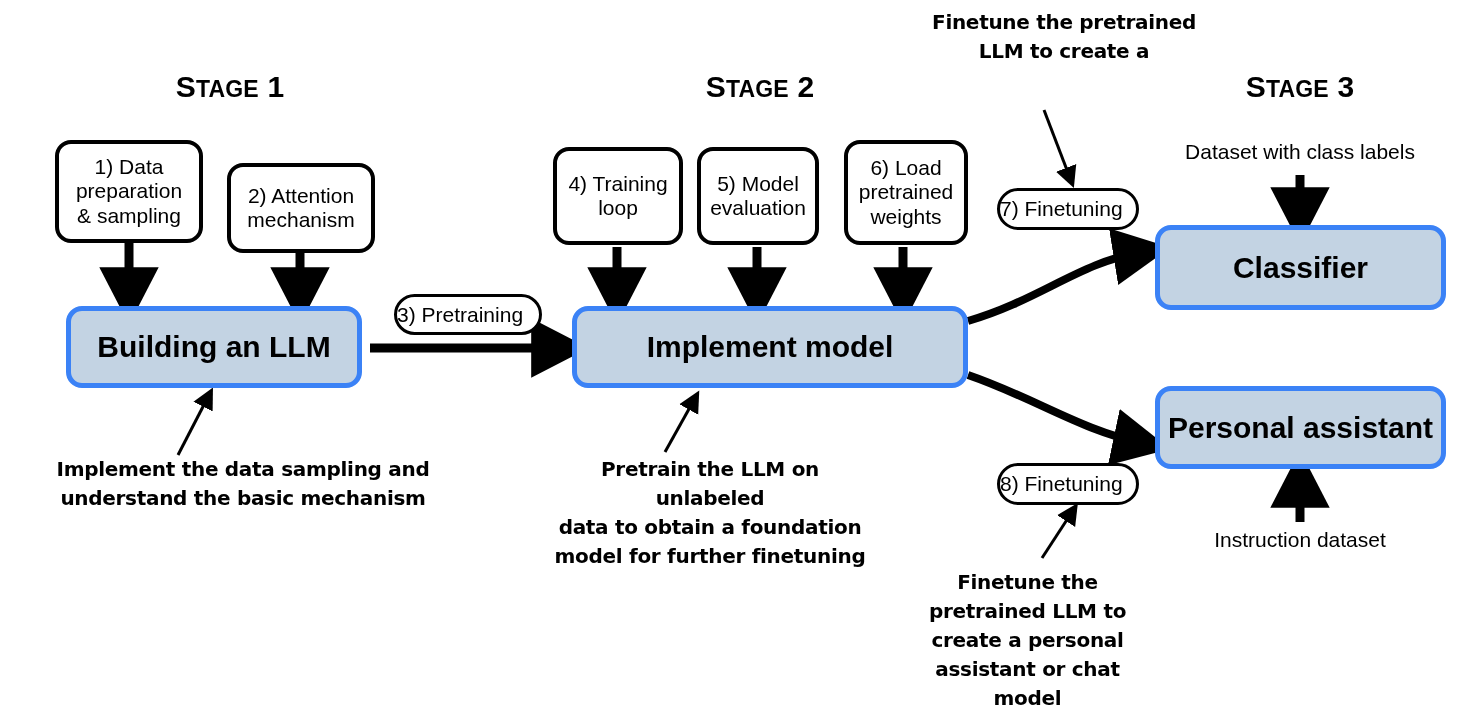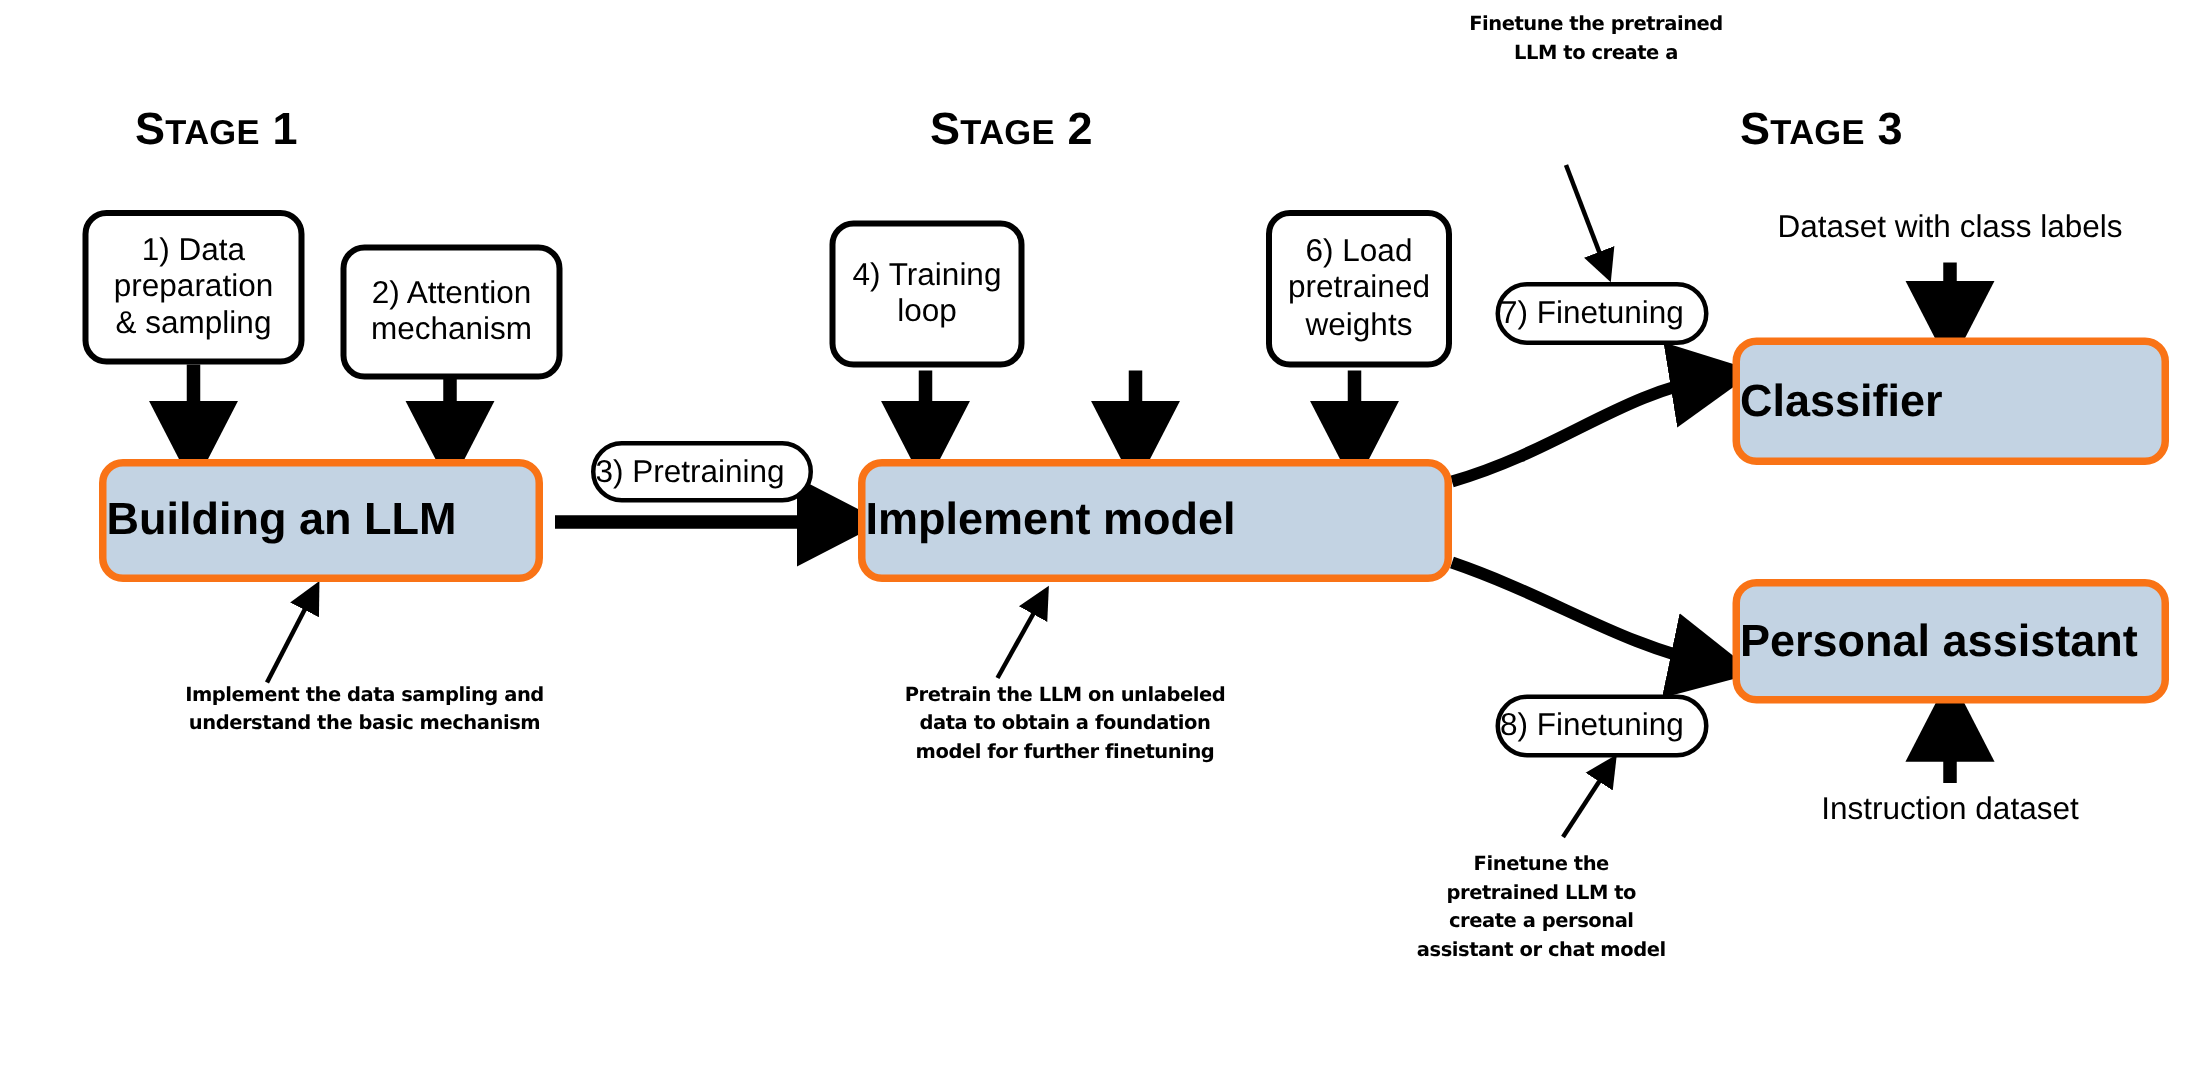--- a/index.html
+++ b/index.html
@@ -4,46 +4,46 @@
 <style>
   html,body{margin:0;padding:0;background:#ffffff;}
   body{width:1466px;height:710px;position:relative;overflow:hidden;
        font-family:"Liberation Sans","DejaVu Sans",sans-serif;color:#000;}
   #canvas{position:absolute;left:0;top:0;width:1466px;height:710px;}
   svg.layer{position:absolute;left:0;top:0;width:1466px;height:710px;pointer-events:none;}
 
   .abs{position:absolute;box-sizing:border-box;}
 
   
-  .stage-head{font-weight:700;color:#000;white-space:nowrap;text-align:left;
+  .stage-head{font-weight:700;color:#000;white-space:nowrap;text-align:center;
               letter-spacing:.2px;}
   .stage-head .big{font-size:30px;}
   .stage-head .sc{font-size:23px;}
 
   
   .wbox{border:4px solid #000;border-radius:16px;background:#fff;
         display:flex;align-items:center;justify-content:center;text-align:center;
         font-size:21px;line-height:1.16;color:#000;}
 
   
   .pill{border:3.5px solid #000;border-radius:22px;background:#fff;
         display:flex;align-items:center;justify-content:flex-start;
         font-size:21px;color:#000;white-space:nowrap;}
 
   
-  .bbox{border:5px solid #f97316;border-radius:16px;background:#c3d3e3;
-        display:flex;align-items:center;
+  .bbox{border:5px solid #3b82f6;border-radius:16px;background:#c3d3e3;
+        display:flex;align-items:center;justify-content:center;
         font-weight:700;color:#000;white-space:nowrap;}
   .bbox.lg{font-size:30px;}
 
   
   .plain{font-size:21px;color:#000;white-space:nowrap;text-align:center;}
 
   
-  .note{font-weight:700;font-size:13px;line-height:1.45;color:#000;
+  .note{font-weight:700;font-size:20px;line-height:1.45;color:#000;
         text-align:center;font-family:"DejaVu Sans","Liberation Sans",sans-serif;
         letter-spacing:-0.3px;}
 </style>
 </head>
 <body>
 
 <div id="canvas">
 
   <svg class="layer" viewBox="0 0 1466 710">
     <defs>
@@ -115,20 +115,26 @@
     <span>3) Pretraining</span>
   </div>
 
   <div class="abs wbox" style="left:553px;top:147px;width:130px;height:98px;">
     <div>
       <div>4) Training</div>
       <div>loop</div>
     </div>
   </div>
 
+  <div class="abs wbox" style="left:697px;top:147px;width:122px;height:98px;">
+    <div>
+      <div>5) Model</div>
+      <div>evaluation</div>
+    </div>
+  </div>
 
   <div class="abs wbox" style="left:844px;top:140px;width:124px;height:105px;">
     <div>
       <div>6) Load</div>
       <div>pretrained</div>
       <div>weights</div>
     </div>
   </div>
 
   <div class="abs bbox lg" style="left:572px;top:306px;width:396px;height:82px;">

